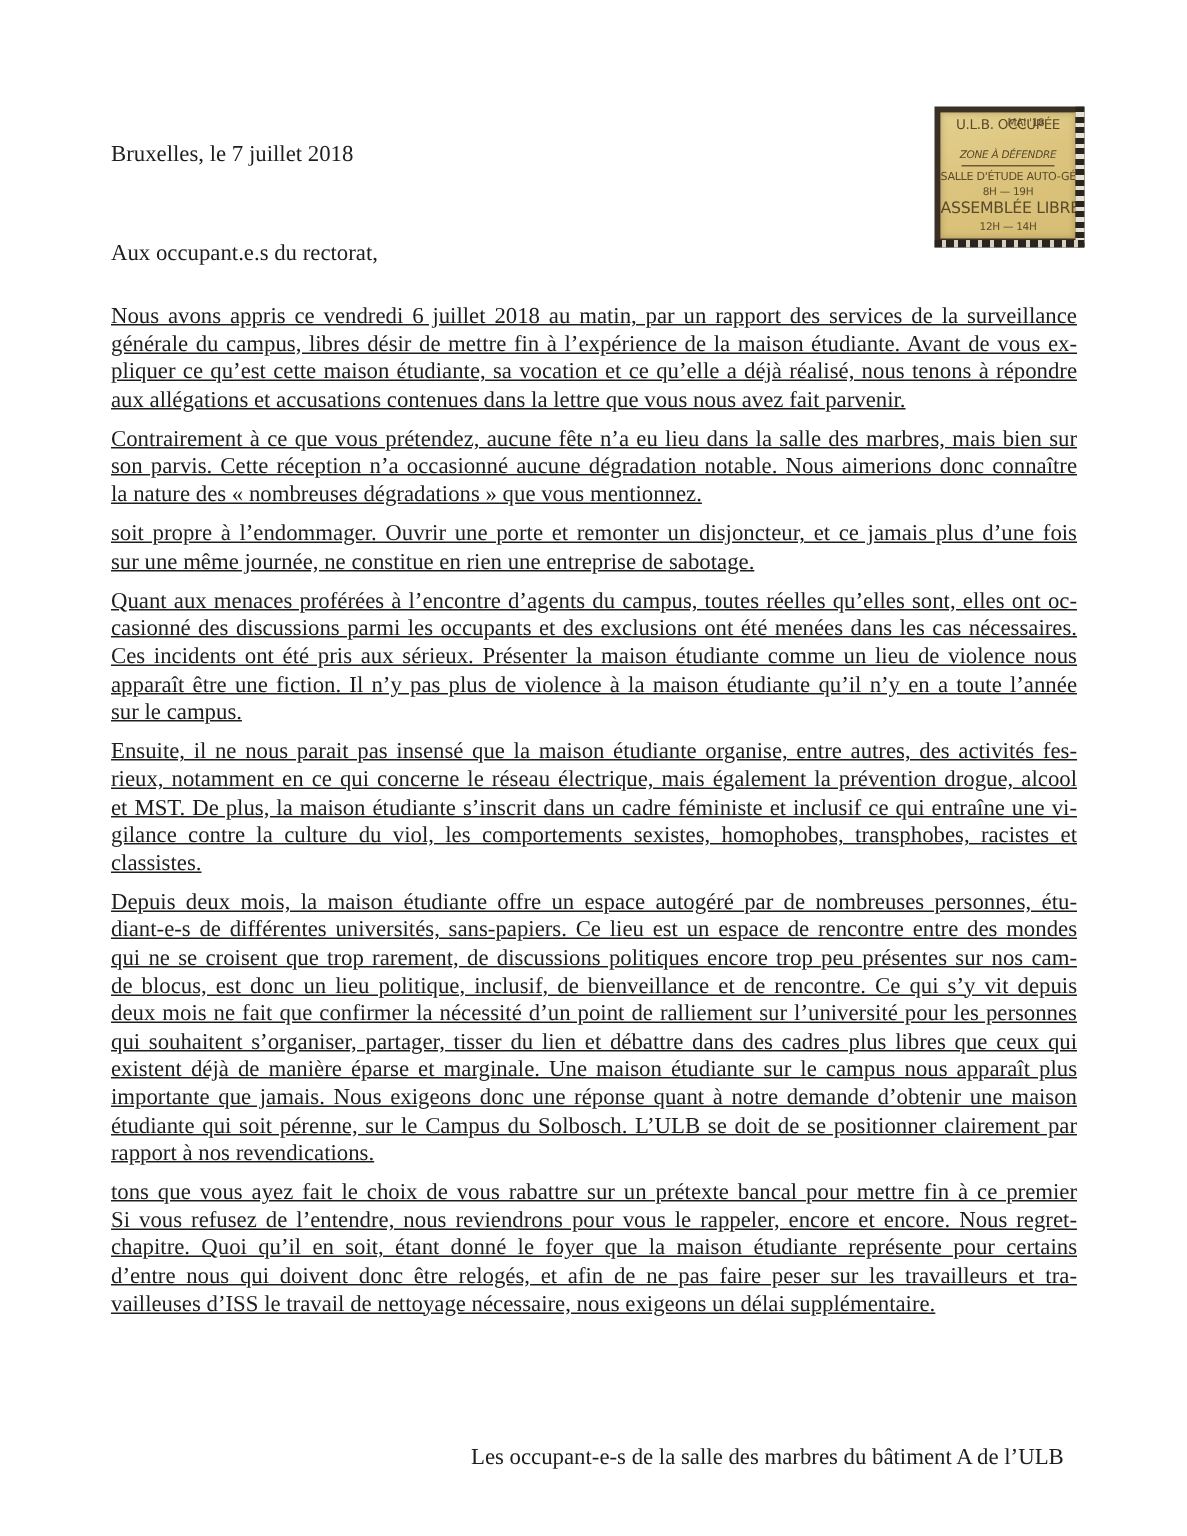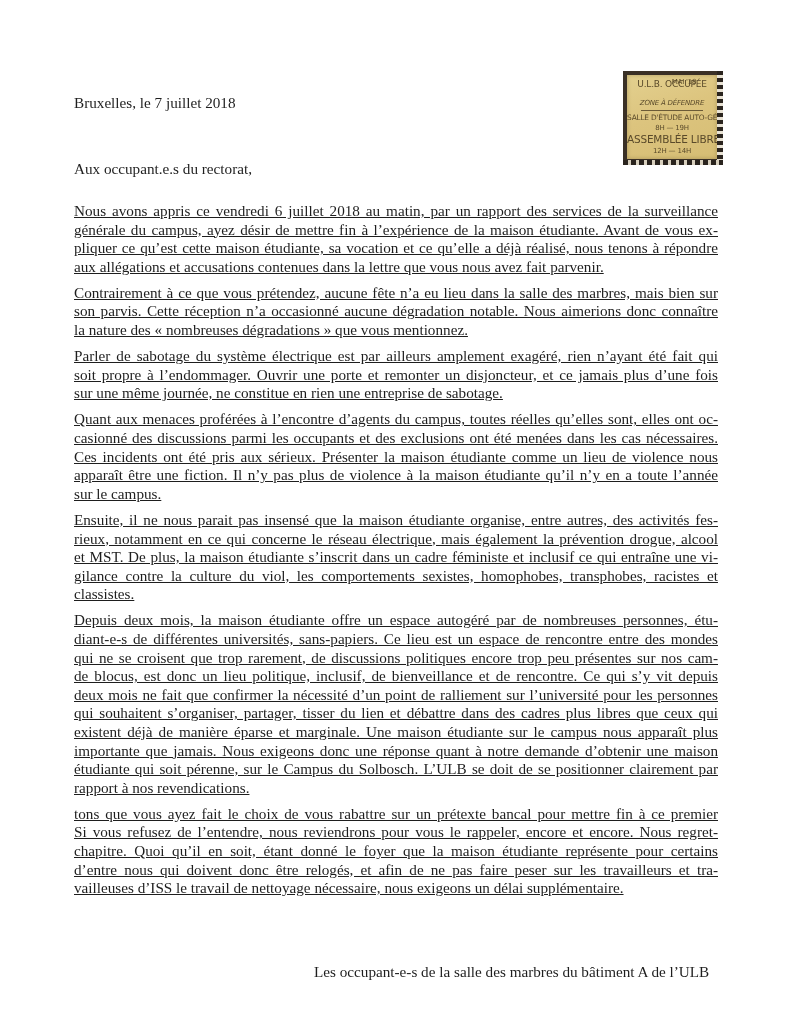--- a/index.html
+++ b/index.html
@@ -140,33 +140,32 @@
   </div>
 
   <div class="date">Bruxelles, le 7 juillet 2018</div>
 
   <div class="salutation">Aux occupant.e.s du rectorat,</div>
 
   <div class="body">
 
     <div class="para">
       <span class="line">Nous avons appris ce vendredi 6 juillet 2018 au matin, par un rapport des services de la surveillance</span>
-      <span class="line">générale du campus, ayez désir de mettre fin à l’expérience de la maison étudiante. Avant de vous ex-</span>
+      <span class="line">générale du campus, libres désir de mettre fin à l’expérience de la maison étudiante. Avant de vous ex-</span>
       <span class="line">pliquer ce qu’est cette maison étudiante, sa vocation et ce qu’elle a déjà réalisé, nous tenons à répondre</span>
       <span class="line last">aux allégations et accusations contenues dans la lettre que vous nous avez fait parvenir.</span>
     </div>
 
     <div class="para">
       <span class="line">Contrairement à ce que vous prétendez, aucune fête n’a eu lieu dans la salle des marbres, mais bien sur</span>
       <span class="line">son parvis. Cette réception n’a occasionné aucune dégradation notable. Nous aimerions donc connaître</span>
       <span class="line last">la nature des « nombreuses dégradations » que vous mentionnez.</span>
     </div>
 
     <div class="para">
-      <span class="line">Parler de sabotage du système électrique est par ailleurs amplement exagéré, rien n’ayant été fait qui</span>
       <span class="line">soit propre à l’endommager. Ouvrir une porte et remonter un disjoncteur, et ce jamais plus d’une fois</span>
       <span class="line last">sur une même journée, ne constitue en rien une entreprise de sabotage.</span>
     </div>
 
     <div class="para">
       <span class="line">Quant aux menaces proférées à l’encontre d’agents du campus, toutes réelles qu’elles sont, elles ont oc-</span>
       <span class="line">casionné des discussions parmi les occupants et des exclusions ont été menées dans les cas  nécessaires.</span>
       <span class="line">Ces incidents ont été pris aux sérieux. Présenter la maison étudiante comme un lieu de violence nous</span>
       <span class="line">apparaît être une fiction. Il n’y pas plus de violence à la maison étudiante qu’il n’y en a toute l’année</span>
       <span class="line last">sur le campus.</span>

